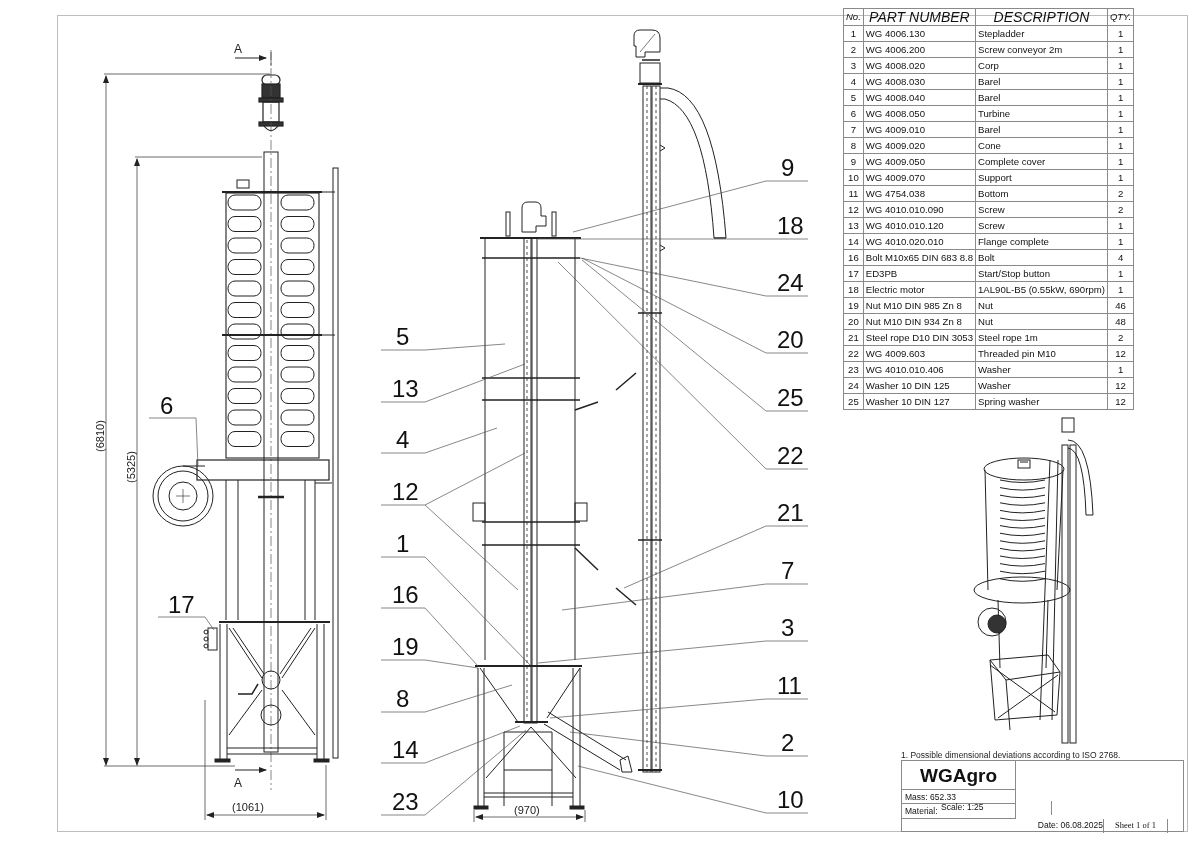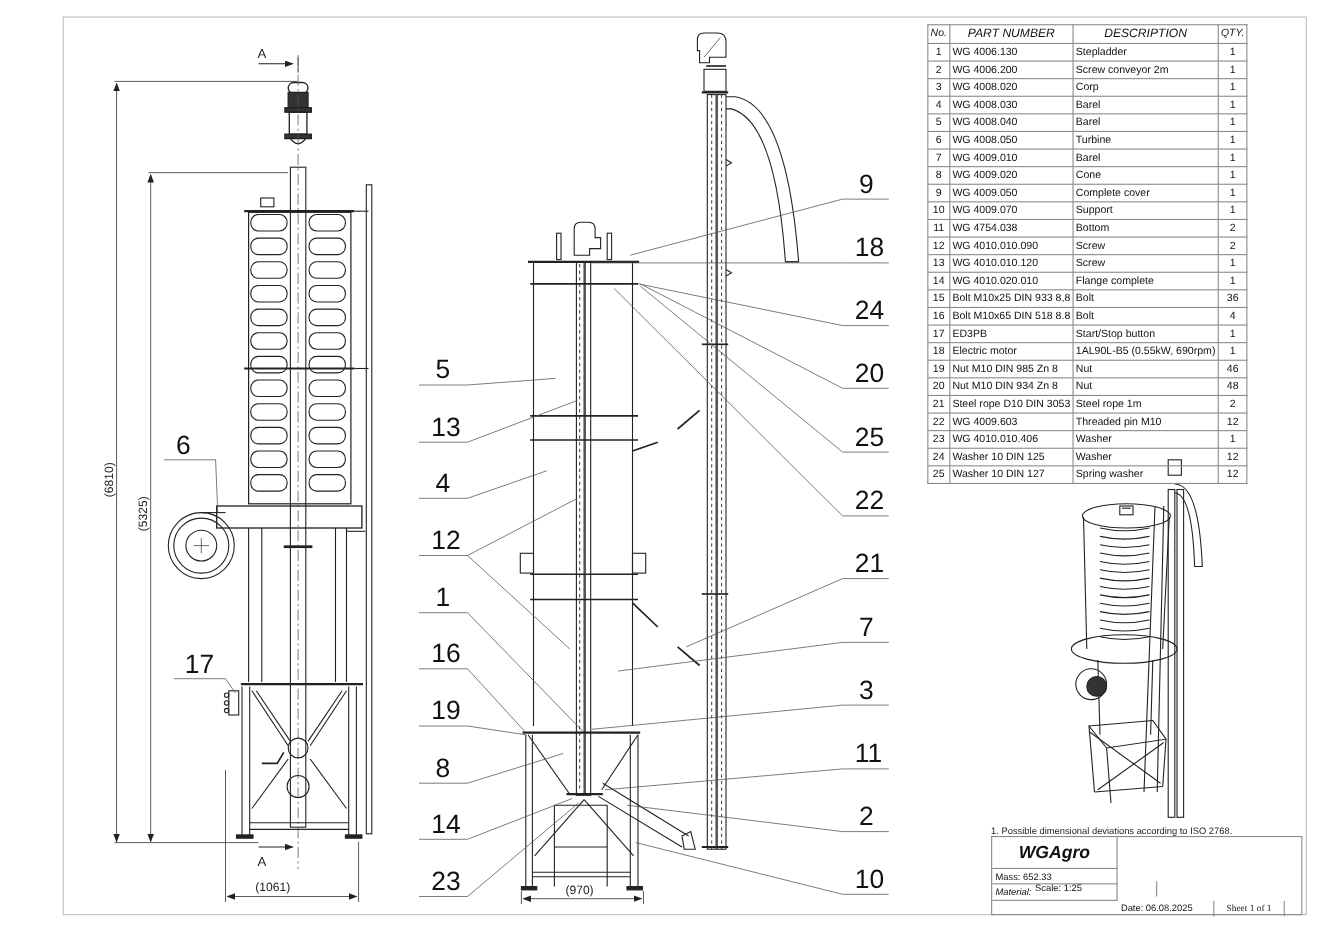--- a/index.html
+++ b/index.html
@@ -4,38 +4,38 @@
 <style>
   html,body{margin:0;padding:0;background:#fff;}
   body{width:1200px;height:848px;position:relative;overflow:hidden;font-family:"Liberation Sans",sans-serif;color:#111;}
   .frame{position:absolute;left:57px;top:15px;width:1131px;height:817px;border:1px solid #bdbdbd;box-sizing:border-box;}
   svg.drawing{position:absolute;left:0;top:0;}
   .callout{position:absolute;font-size:24px;line-height:24px;color:#111;font-family:"Liberation Sans",sans-serif;}
   .dimtext{position:absolute;font-size:11px;color:#222;}
   .dimtext.v{transform:rotate(-90deg);transform-origin:left top;}
   .secA{position:absolute;font-size:12px;color:#222;}
   
-  table.parts{position:absolute;left:843px;top:22px;width:279px;border-collapse:collapse;font-size:9.6px;}
+  table.parts{position:absolute;left:843px;top:8px;width:279px;border-collapse:collapse;font-size:9.6px;}
   table.parts td, table.parts th{border:1px solid #8a8a8a;padding:0 2px;height:15px;line-height:14px;white-space:nowrap;}
-  table.parts th{font-weight:normal;font-style:italic;font-size:11px;height:16px;text-align:center;}
+  table.parts th{font-weight:normal;font-style:italic;font-size:14px;height:16px;text-align:center;}
   table.parts th.no, table.parts th.qty{font-size:9.5px;}
   table.parts td.no{text-align:center;width:24px;}
   table.parts td.qty{text-align:center;width:22px;}
   table.parts td.pn{width:140px;margin-left:12px;}
   
   .note{position:absolute;left:901px;top:750px;font-size:8.5px;color:#222;}
   .tb{position:absolute;left:901px;top:760px;width:283px;height:72px;border:1px solid #8a8a8a;box-sizing:border-box;font-size:8.5px;}
   .tb .cell{position:absolute;box-sizing:border-box;border-right:1px solid #8a8a8a;border-bottom:1px solid #8a8a8a;padding-left:3px;}
-  .tb .logo{left:0;top:0;width:114px;height:29px;font-weight:bold;font-style:italic;font-size:16px;text-align:center;line-height:29px;padding:0;}
+  .tb .logo{left:0;top:0;width:114px;height:29px;font-weight:bold;font-size:19px;text-align:center;line-height:29px;padding:0;}
   .tb .docno{left:114px;top:0;width:169px;height:29px;font-size:13px;text-align:center;line-height:29px;border-right:none;padding:0;}
   .tb .mass{left:0;top:29px;width:114px;height:14px;line-height:14px;}
-  .tb .material{left:0;top:43px;width:114px;height:15px;line-height:15px;font-style:italic;}
+  .tb .material{left:0;top:43px;width:114px;height:15px;line-height:15px;}
   .tb .title{left:114px;top:29px;width:169px;height:29px;font-size:13px;text-align:center;line-height:29px;border-right:none;padding:0;}
   .tb .scale{left:0;top:40px;width:114px;height:14px;line-height:13px;border-bottom:none;margin-left:36px;}
-  .tb .date{left:114px;top:58px;width:88px;height:14px;line-height:13px;border-bottom:none;}
+  .tb .date{left:114px;top:58px;width:88px;height:14px;line-height:13px;border-bottom:none;text-align:right;}
   .tb .sheet{left:202px;top:58px;width:64px;height:14px;line-height:13px;text-align:center;border-bottom:none;padding:0;font-family:Liberation Serif, serif;}
   .tb .size{left:266px;top:58px;width:17px;height:14px;line-height:13px;text-align:center;border:none;padding:0;margin-top:36px;}
 </style>
 </head>
 <body>
 
 <div class="frame"></div>
 
 <svg class="drawing" width="1200" height="848" viewBox="0 0 1200 848">
   <defs>
@@ -472,28 +472,22 @@
         <td class="desc">Screw</td>
         <td class="qty">1</td>
       </tr>
       <tr>
         <td class="no">14</td>
         <td class="pn">WG 4010.020.010</td>
         <td class="desc">Flange complete</td>
         <td class="qty">1</td>
       </tr>
       <tr>
-        <td class="no">15</td>
-        <td class="pn">Bolt M10x25 DIN 933 8,8</td>
-        <td class="desc">Bolt</td>
-        <td class="qty">36</td>
-      </tr>
-      <tr>
         <td class="no">16</td>
-        <td class="pn">Bolt M10x65 DIN 518 8.8</td>
+        <td class="pn">Bolt M10x65 DIN 683 8.8</td>
         <td class="desc">Bolt</td>
         <td class="qty">4</td>
       </tr>
       <tr>
         <td class="no">17</td>
         <td class="pn">ED3PB</td>
         <td class="desc">Start/Stop button</td>
         <td class="qty">1</td>
       </tr>
       <tr>

